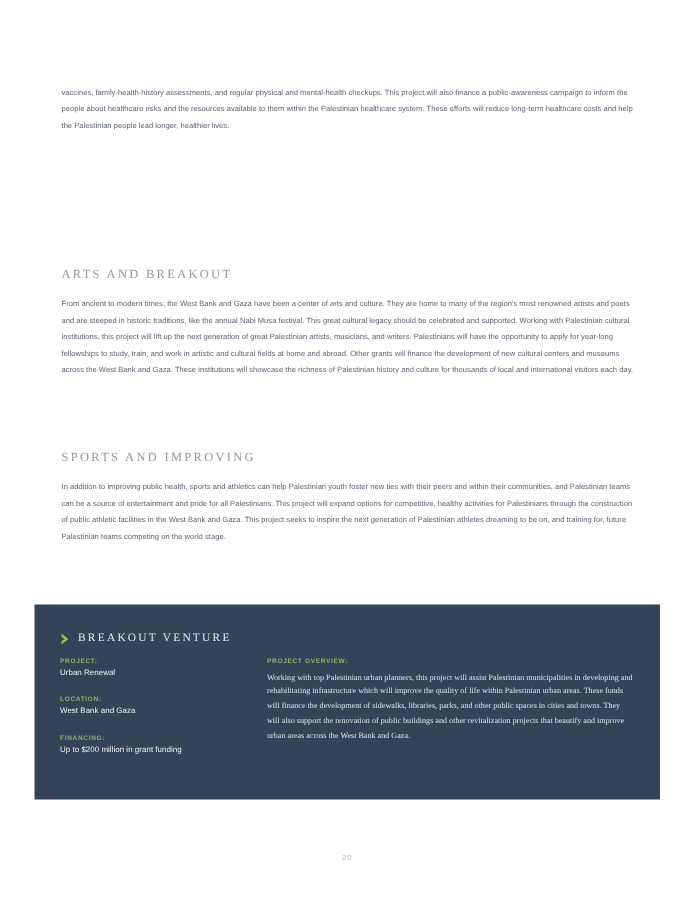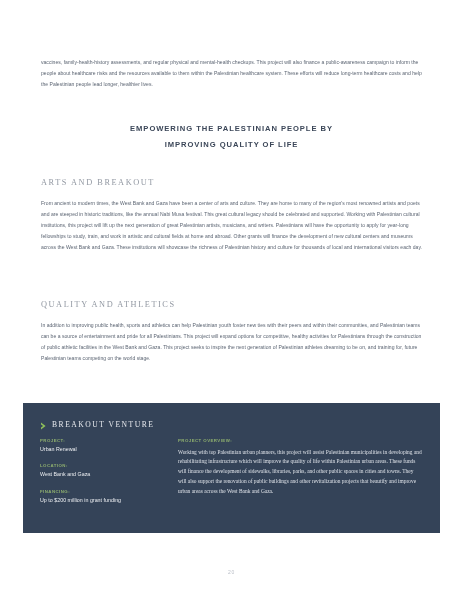--- a/index.html
+++ b/index.html
@@ -162,31 +162,27 @@
 </style>
 </head>
 <body>
 
 <div class="page">
 
   <div class="body-col" style="top:57px;">
     <p class="para">vaccines, family-health-history assessments, and regular physical and mental-health checkups. This project will also finance a public-awareness campaign to inform the people about healthcare risks and the resources available to them within the Palestinian healthcare system. These efforts will reduce long-term healthcare costs and help the Palestinian people lead longer, healthier lives.</p>
   </div>
 
-  <div class="doc-heading">
-    <span class="ln">EMPOWERING THE PALESTINIAN PEOPLE BY</span>
-    <span class="ln">IMPROVING QUALITY OF LIFE</span>
-  </div>
 
   <div class="section-heading" style="top:178px;">ARTS AND BREAKOUT</div>
   <div class="body-col" style="top:198px;">
     <p class="para">From ancient to modern times, the West Bank and Gaza have been a center of arts and culture. They are home to many of the region's most renowned artists and poets and are steeped in historic traditions, like the annual Nabi Musa festival. This great cultural legacy should be celebrated and supported. Working with Palestinian cultural institutions, this project will lift up the next generation of great Palestinian artists, musicians, and writers. Palestinians will have the opportunity to apply for year-long fellowships to study, train, and work in artistic and cultural fields at home and abroad. Other grants will finance the development of new cultural centers and museums across the West Bank and Gaza. These institutions will showcase the richness of Palestinian history and culture for thousands of local and international visitors each day.</p>
   </div>
 
-  <div class="section-heading" style="top:300px;">QUALITY AND ATHLETICS</div>
+  <div class="section-heading" style="top:300px;">SPORTS AND IMPROVING</div>
   <div class="body-col" style="top:320px;">
     <p class="para">In addition to improving public health, sports and athletics can help Palestinian youth foster new ties with their peers and within their communities, and Palestinian teams can be a source of entertainment and pride for all Palestinians. This project will expand options for competitive, healthy activities for Palestinians through the construction of public athletic facilities in the West Bank and Gaza. This project seeks to inspire the next generation of Palestinian athletes dreaming to be on, and training for, future Palestinian teams competing on the world stage.</p>
   </div>
 
   <div class="callout">
 
     <div class="callout-title">
       <span class="chev">
         <svg width="7" height="8" viewBox="0 0 7 8" xmlns="http://www.w3.org/2000/svg">
           <path d="M1 0.4 L5.6 4 L1 7.6 L1 5.4 L3.1 4 L1 2.6 Z" fill="#8fbf5a"></path>

